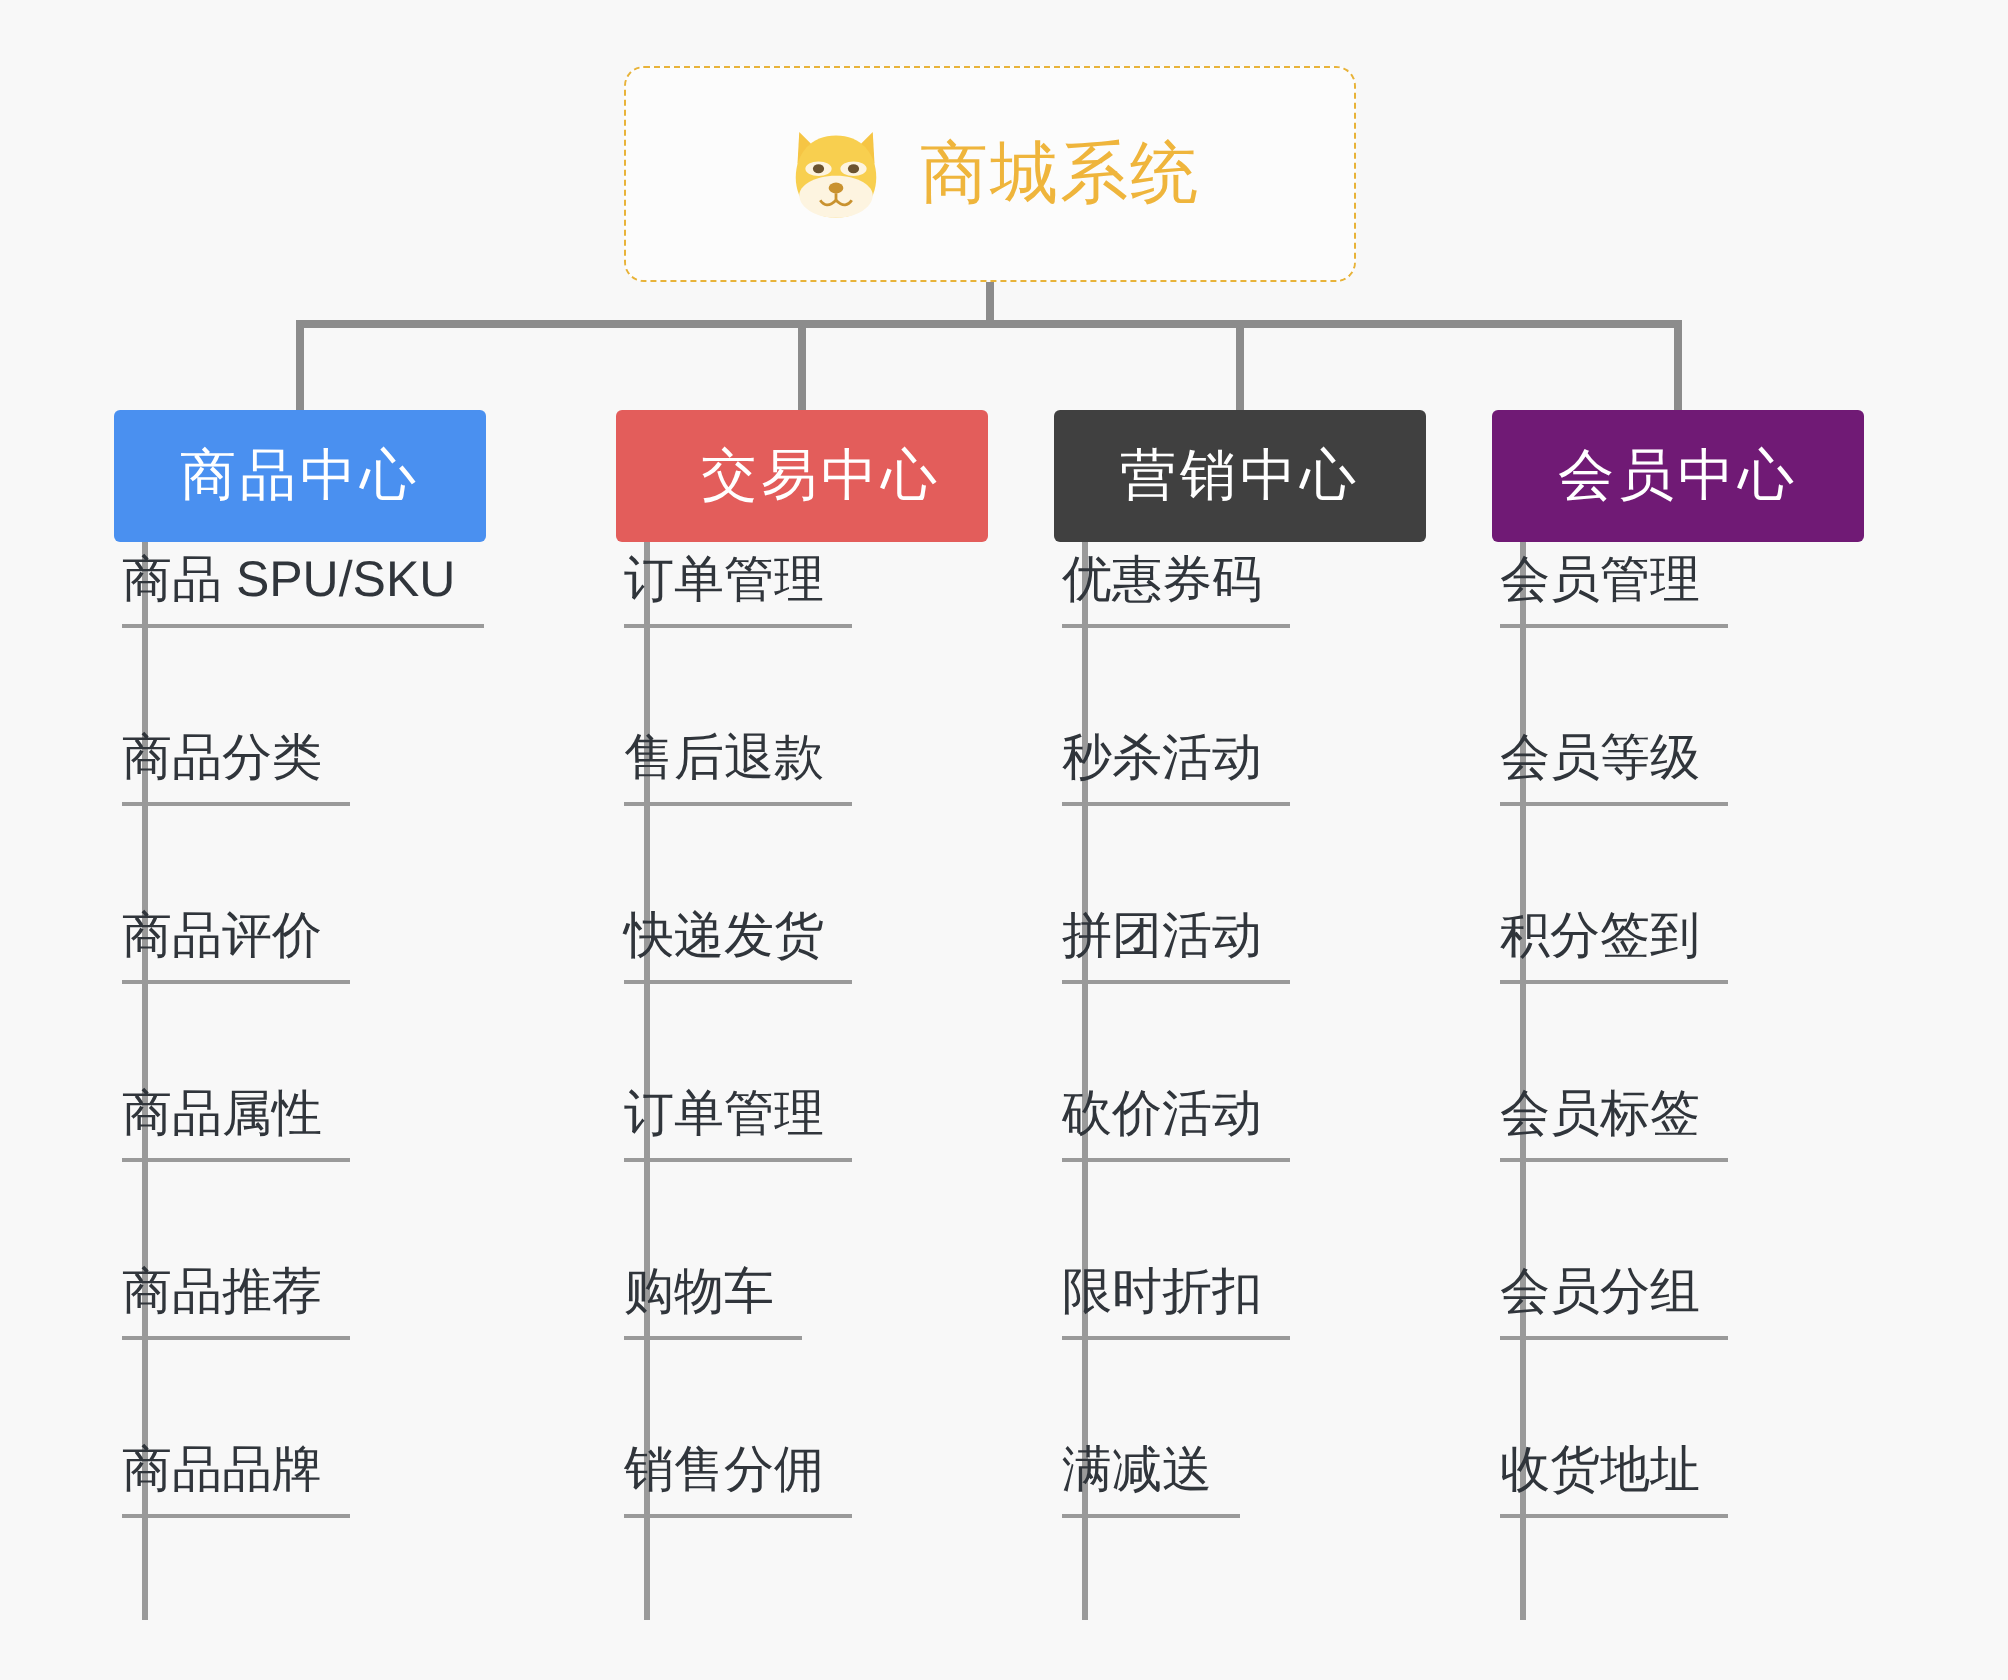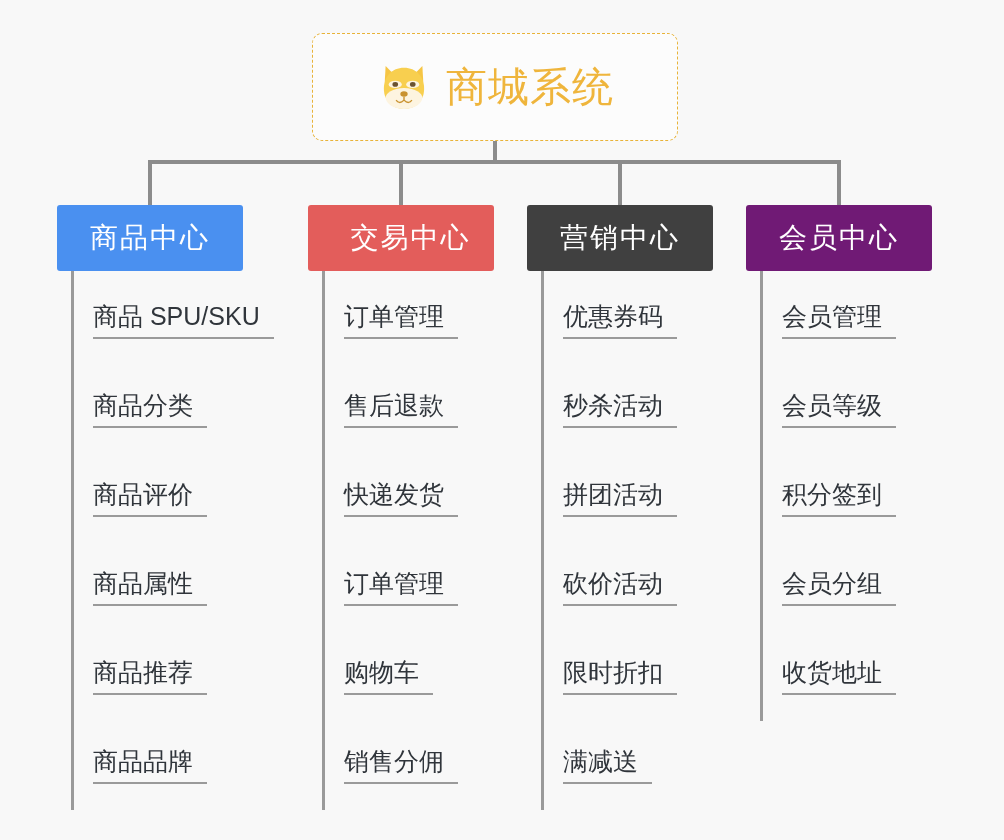--- a/index.html
+++ b/index.html
@@ -33,21 +33,21 @@
     justify-content: center;
     gap: 14px;
   }
   .root-icon {
     width: 56px;
     height: 56px;
     flex: 0 0 auto;
     display: block;
   }
   .root-title {
-    font-size: 41px;
+    font-size: 34px;
     line-height: 1;
     color: #efb53c;
     letter-spacing: 1px;
     white-space: nowrap;
   }
 
   
   .conn {
     position: absolute;
     background: #8c8c8c;
@@ -96,22 +96,21 @@
     left: 0;
     top: 0;
     bottom: 0;
     width: 3px;
     background: #9a9a9a;
   }
   .leaf {
     position: relative;
     height: 89px;
     display: flex;
-    align-items: center;
-    padding-left: 32px;
+    align-items: flex-start;
   }
   .leaf-label {
     display: inline-block;
     font-size: 25px;
     line-height: 1.15;
     color: #30353b;
     white-space: nowrap;
     padding: 0 14px 7px 0;
     border-bottom: 2px solid #9a9a9a;
     margin-left: -10px;
@@ -227,20 +226,23 @@
           <div class="leaf">
             <span class="leaf-label">会员管理</span>
           </div>
           <div class="leaf">
             <span class="leaf-label">会员等级</span>
           </div>
           <div class="leaf">
             <span class="leaf-label">积分签到</span>
           </div>
           <div class="leaf">
+            <span class="leaf-label">会员标签</span>
+          </div>
+          <div class="leaf">
             <span class="leaf-label">会员分组</span>
           </div>
           <div class="leaf">
             <span class="leaf-label">收货地址</span>
           </div>
         </div>
       </div>
     </div>
 
 </div>

